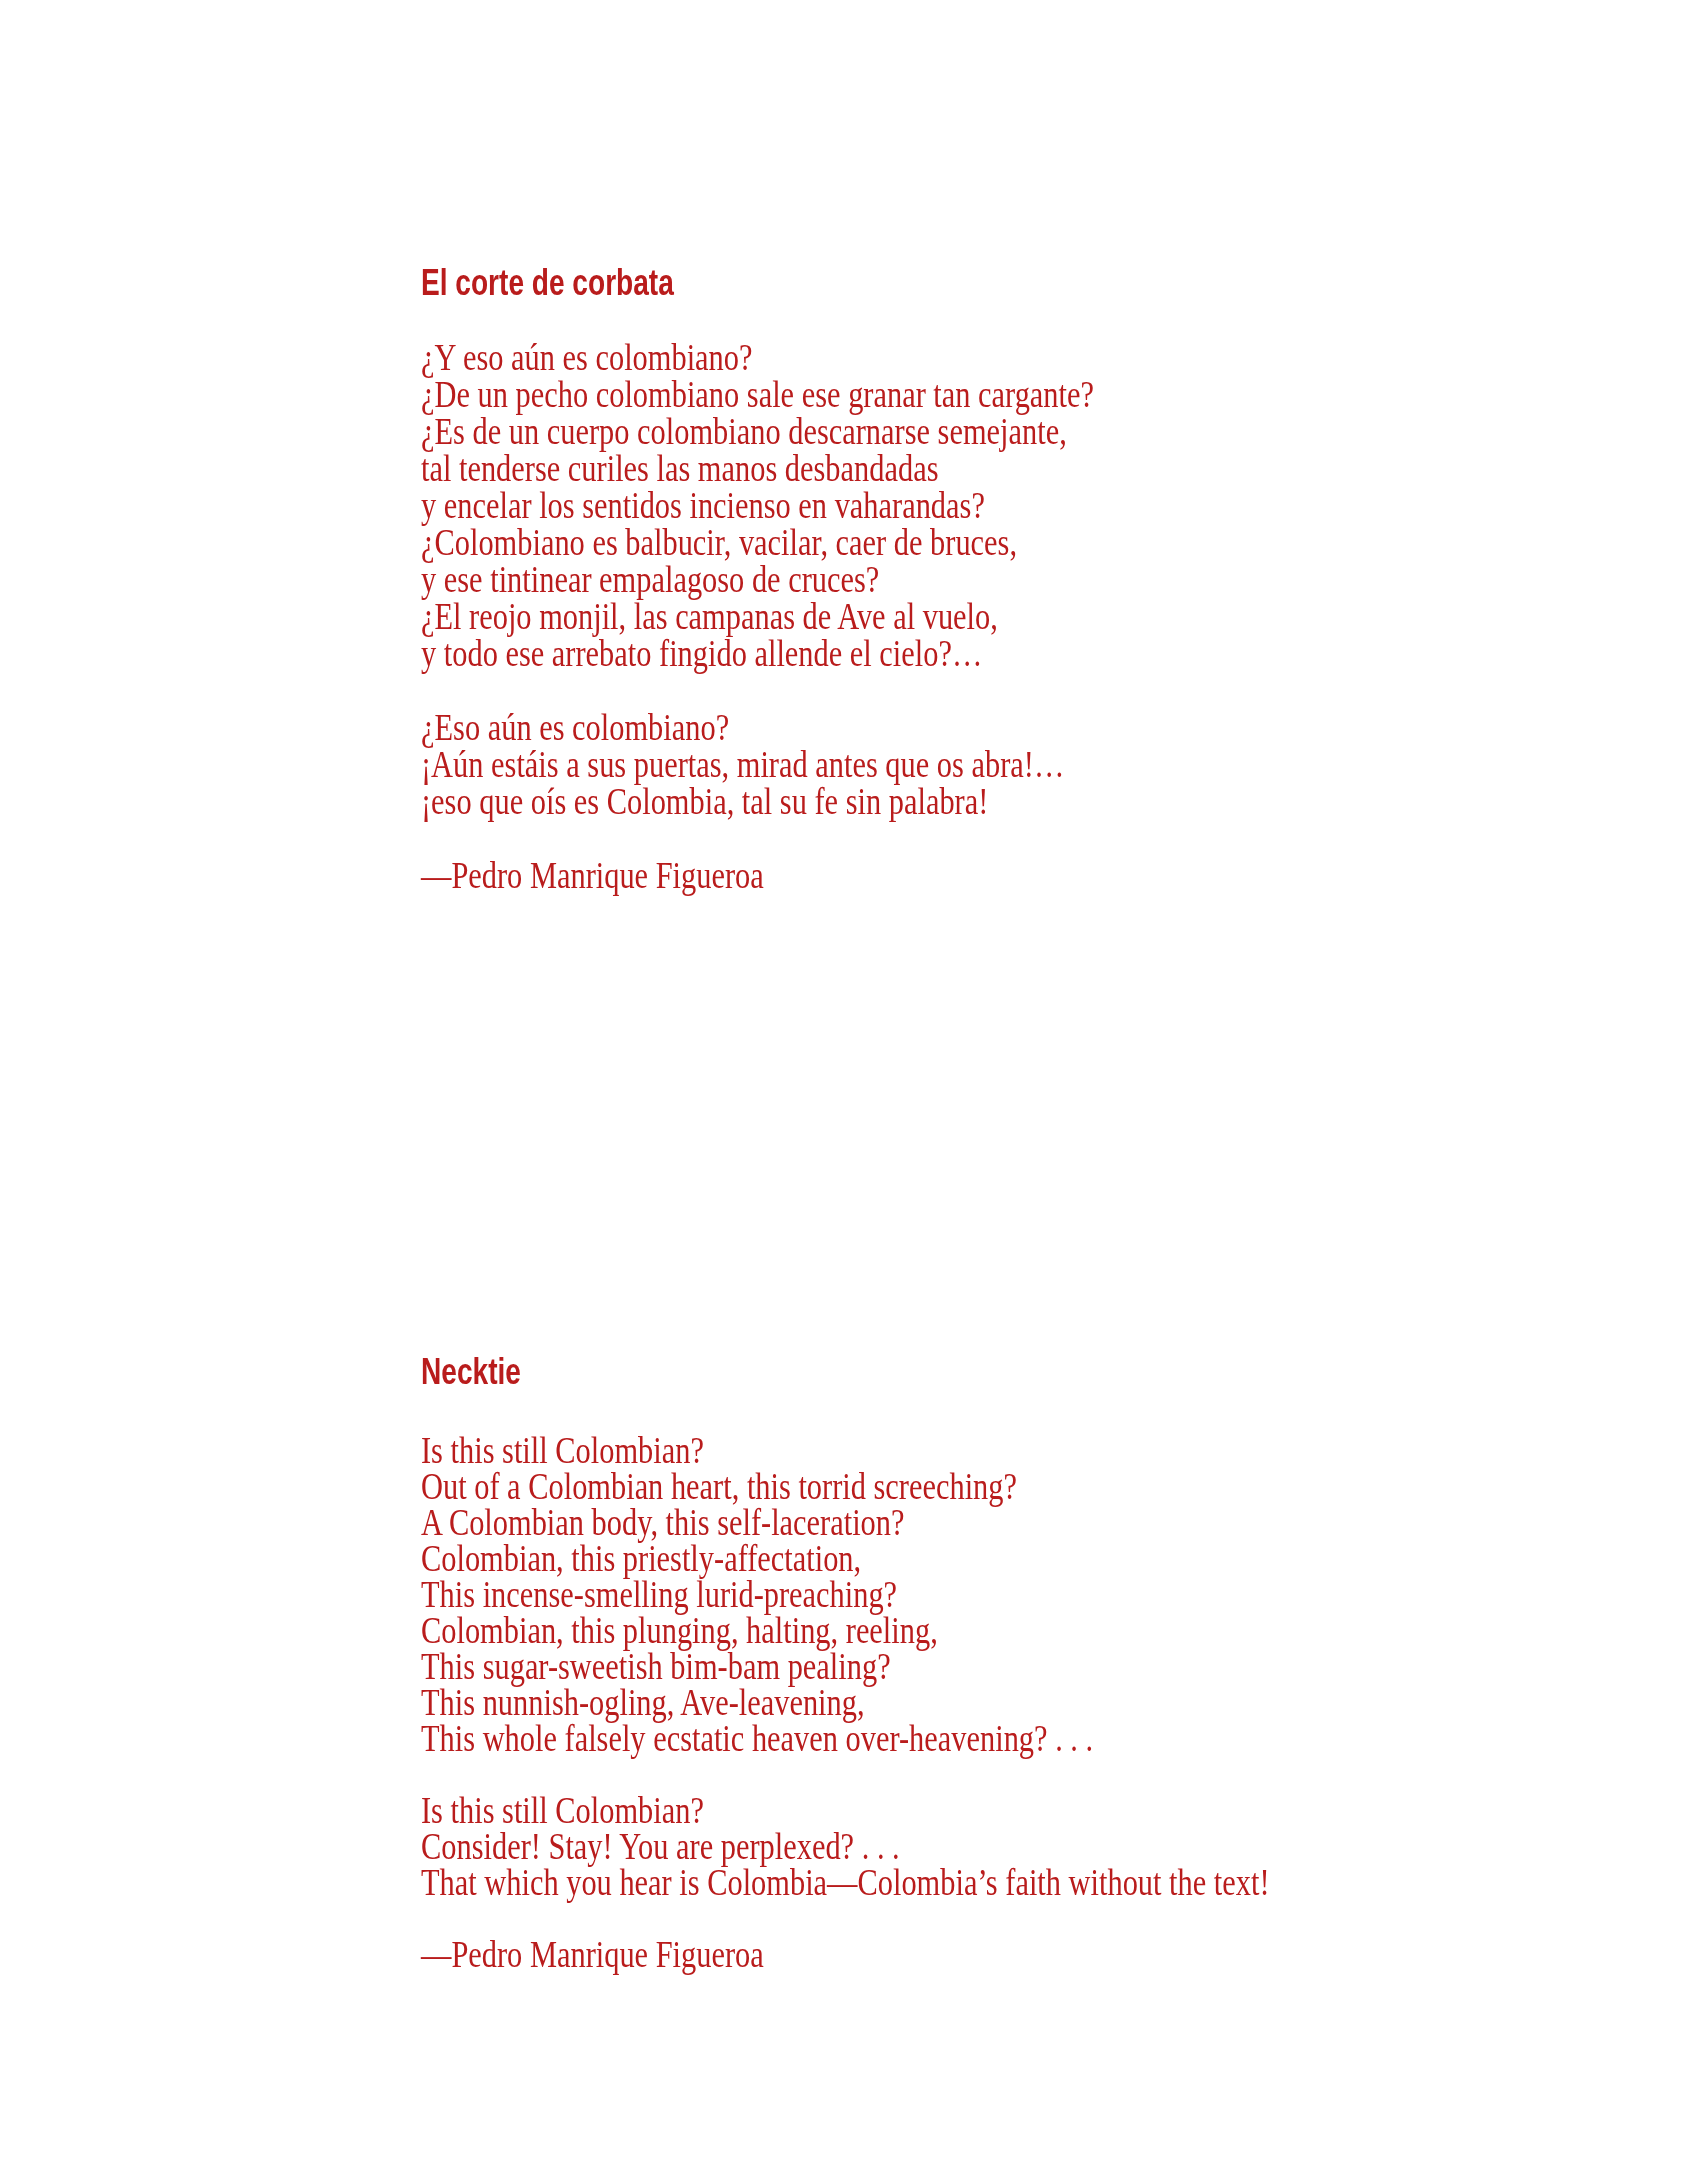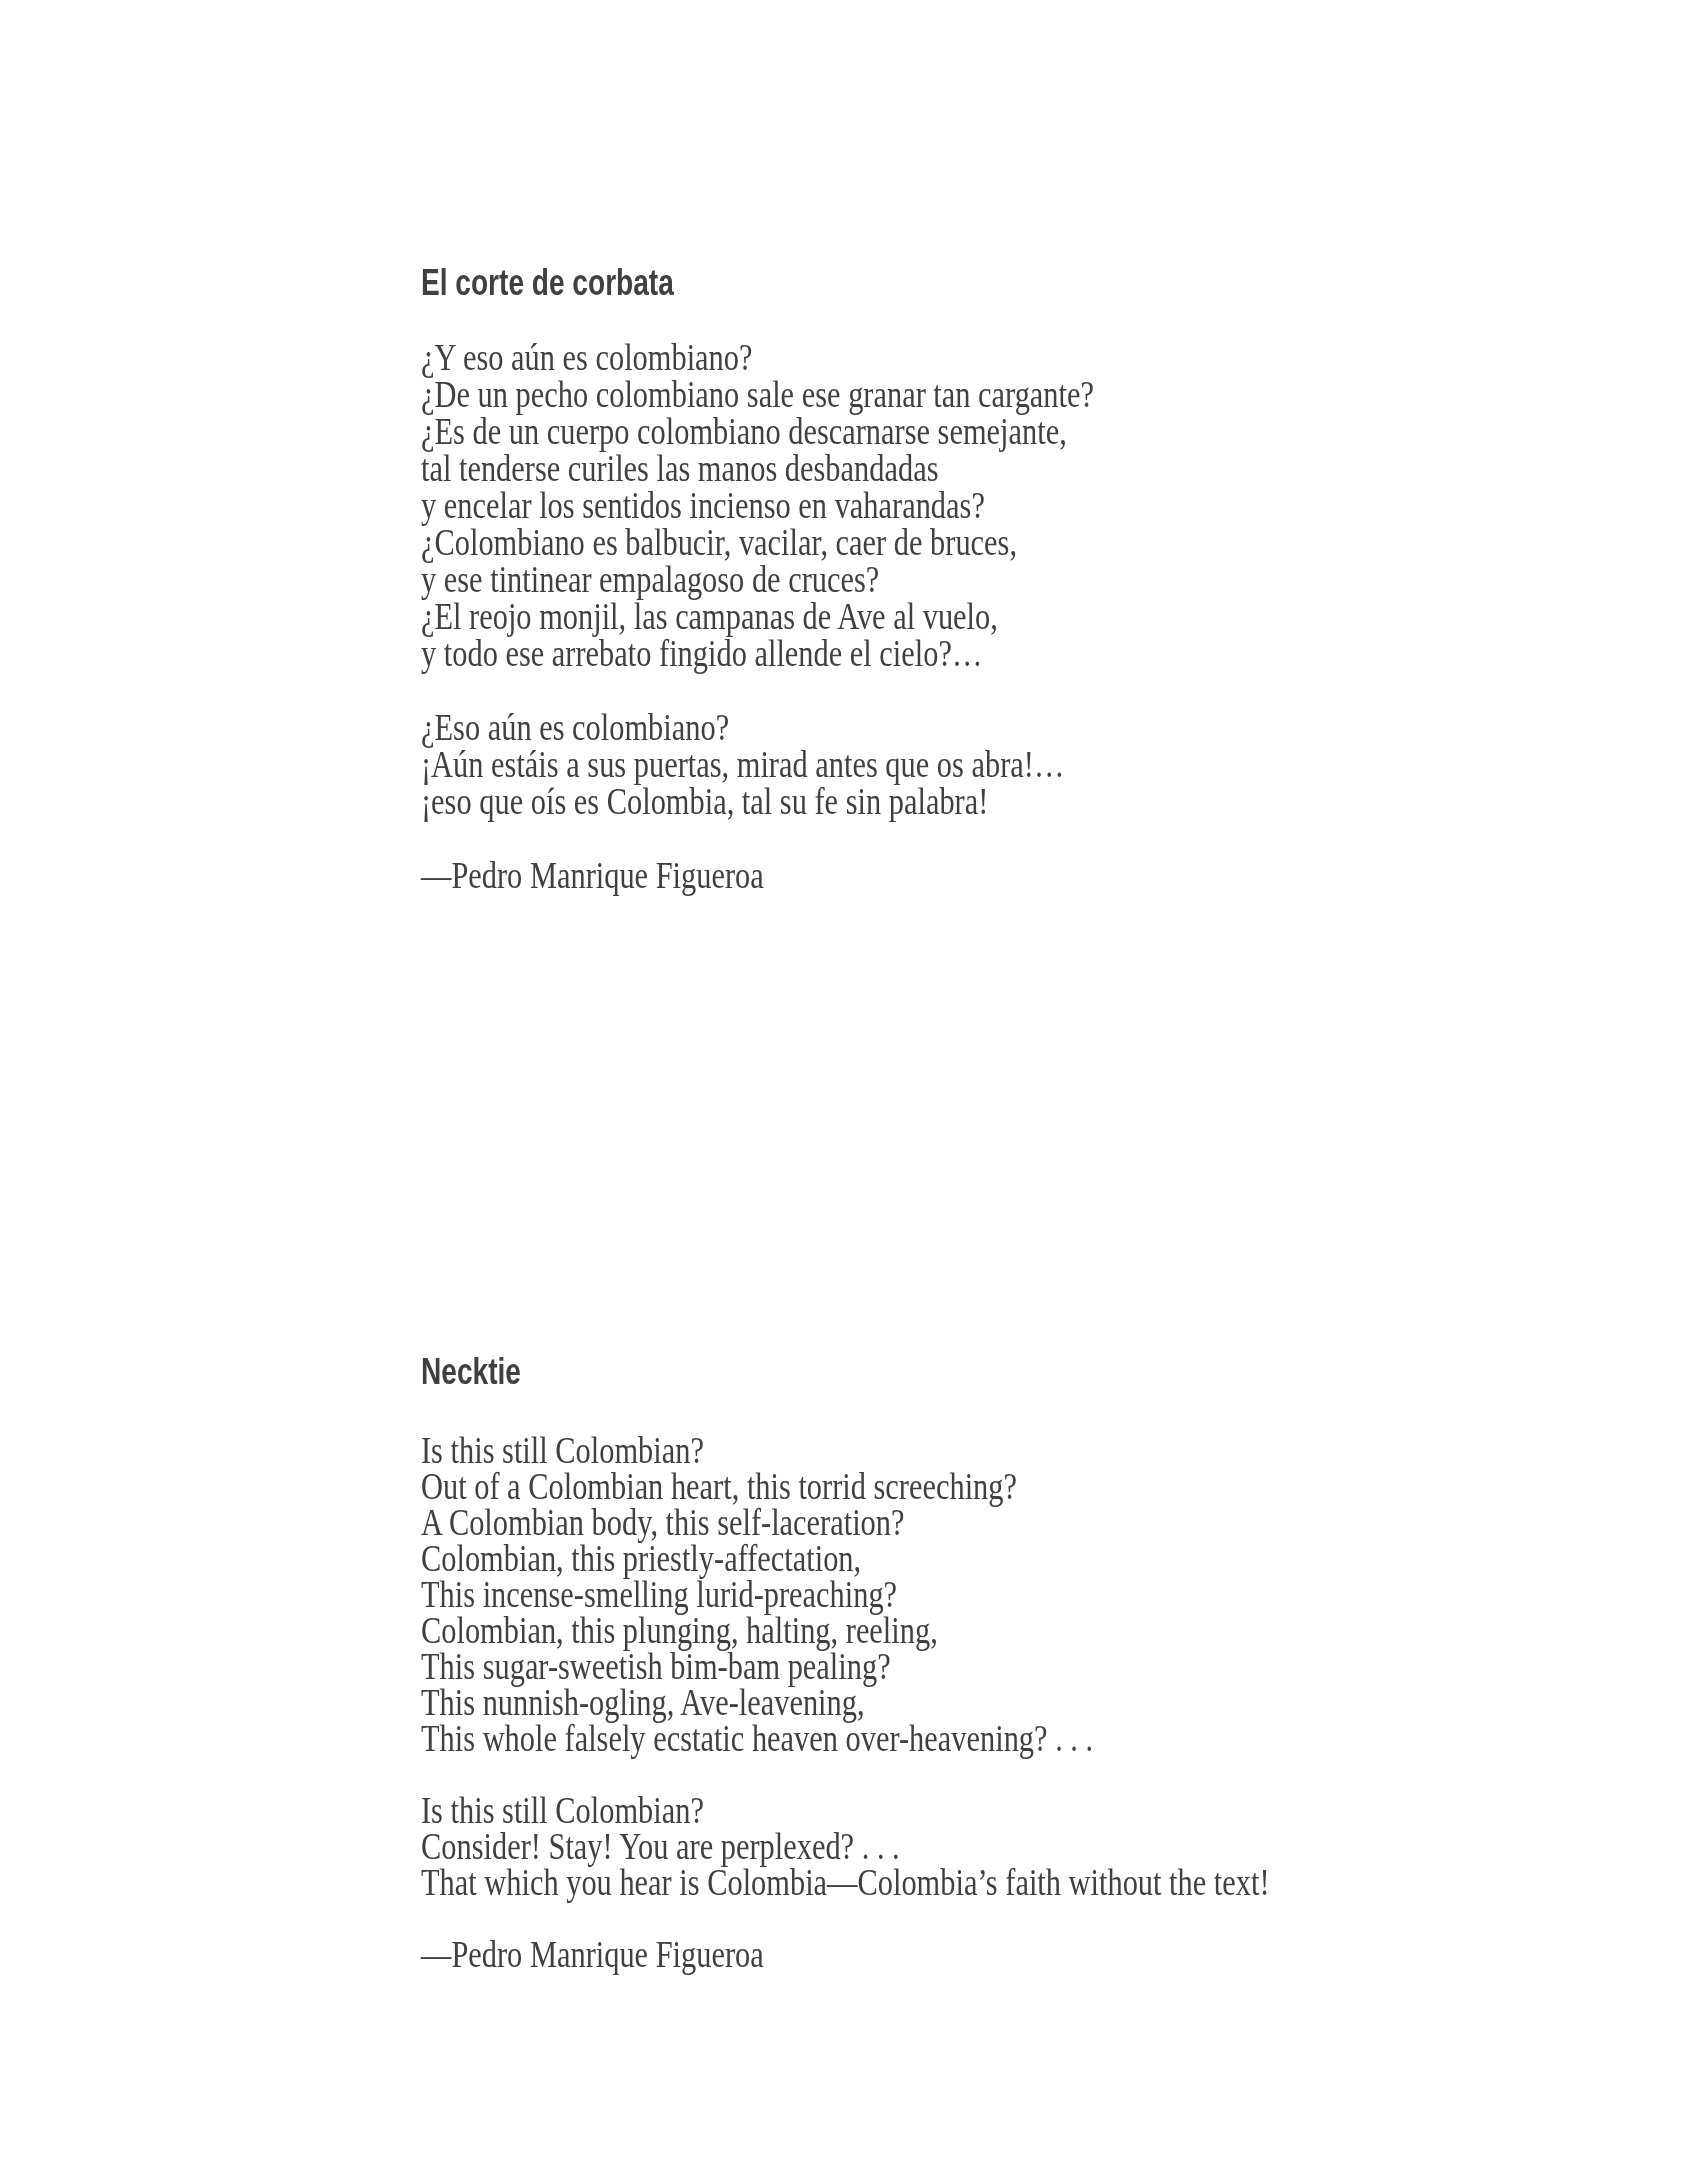--- a/index.html
+++ b/index.html
@@ -5,21 +5,21 @@
   html, body {
     margin: 0;
     padding: 0;
     background: #ffffff;
   }
   .page {
     position: relative;
     width: 1683px;
     height: 2178px;
     background: #ffffff;
-    color: #404040;
+    color: #b91c1c;
     overflow: hidden;
   }
   .poem-heading {
     position: absolute;
     left: 421px;
     font-family: "Liberation Sans", sans-serif;
     font-weight: 700;
     font-size: 36px;
     line-height: 40px;
     transform: scaleX(0.78);

